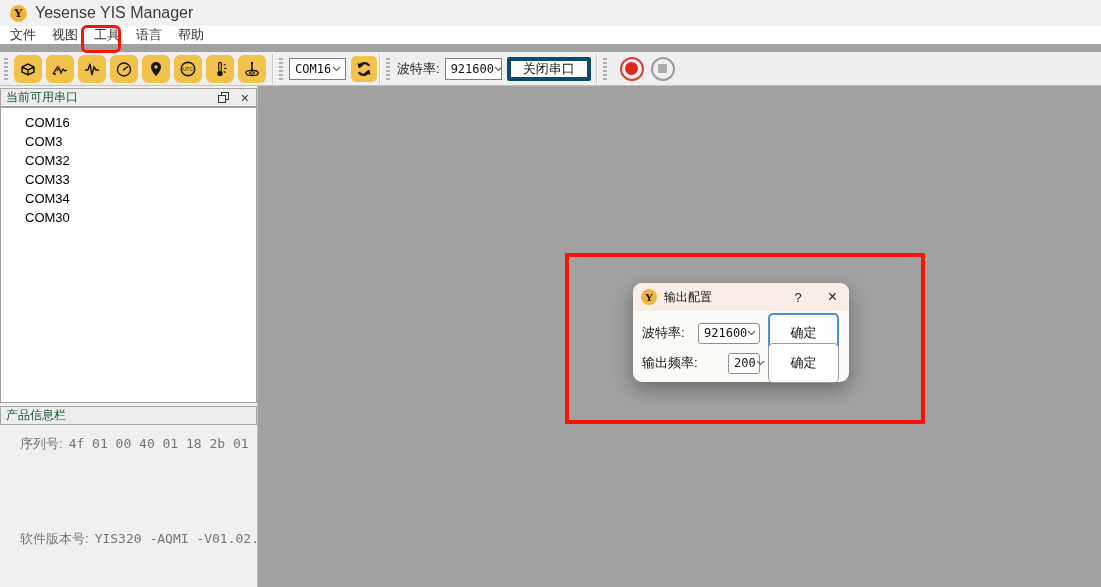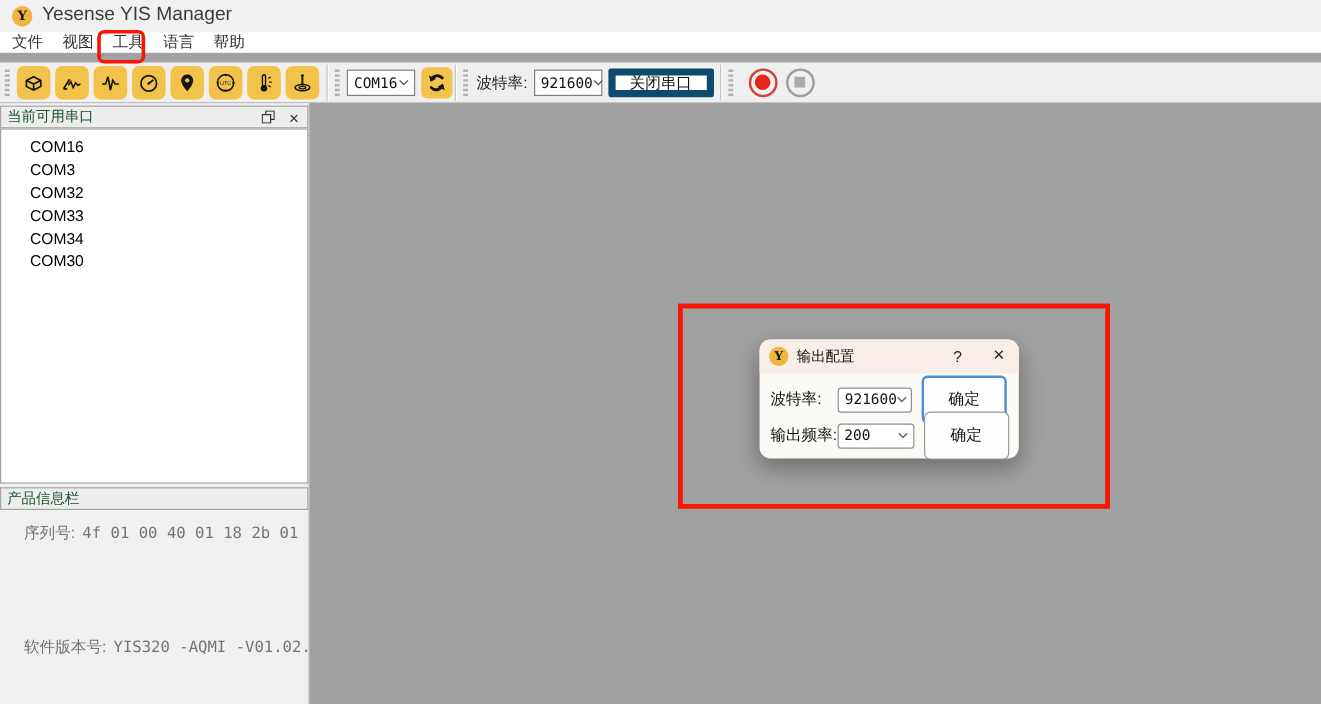--- a/index.html
+++ b/index.html
@@ -31,21 +31,21 @@
   .icon-btn { width:28px; height:28px; background:#f3c24b; border-radius:6px; margin-right:4px;
               display:flex; align-items:center; justify-content:center; flex:none; }
   .select { background:#fff; border:1px solid #7e7e7e; height:22px; display:flex; align-items:center;
             font-family:"DejaVu Sans Mono", monospace; font-size:12px; color:#111; padding-left:5px; flex:none; }
   .sel-chev { margin-left:auto; margin-right:4px; display:flex; }
   .w-com { width:57px; }
   .w-baud { width:57px; }
   .refresh-btn { width:26px; height:26px; background:#f3c24b; border-radius:5px; margin-left:5px;
                  display:flex; align-items:center; justify-content:center; flex:none; }
   .tb-label { font-size:13px; color:#222; margin:0 5px 0 1px; flex:none; }
-  .btn-plain { height:24px; background:#fdfdfd; border:6px solid #0c4a6e; border-radius:2px;
+  .btn-plain { height:24px; background:#fdfdfd; border:4px solid #0c4a6e; border-radius:2px;
                font-size:13px; color:#111; padding:0 12px; margin-left:5px;
                display:flex; align-items:center; flex:none; }
   .rec-btn, .stop-btn { width:24px; height:24px; border-radius:50%; background:transparent;
                         display:flex; align-items:center; justify-content:center; flex:none; }
   .rec-btn { border:2px solid #cf4438; margin-left:7px; }
   .rec-dot { width:13px; height:13px; border-radius:50%; background:#e3251b; }
   .stop-btn { border:2px solid #9c9c9c; margin-left:7px; }
   .stop-sq { width:9px; height:9px; background:#ababab; }
 
   
@@ -81,21 +81,21 @@
               font-family:"DejaVu Serif", serif; font-weight:bold; font-size:10px; flex:none; }
   .dlg-title { font-size:12px; color:#111; margin-left:7px; }
   .dlg-help { margin-left:auto; margin-right:26px; font-size:13px; color:#222; }
   .dlg-close { font-size:16px; line-height:16px; color:#222; }
   .dlg-row { display:flex; align-items:center; height:22px; margin:11px 10px 0 9px; }
   .dlg-row + .dlg-row { margin-top:8px; }
   .dlg-label { font-size:13px; color:#111; flex:none; }
   .dlg-select { height:21px; background:#fff; border:1px solid #8f8f8f; border-radius:3px;
                 display:flex; align-items:center; padding-left:5px; margin-left:auto;
                 font-family:"DejaVu Sans Mono", monospace; font-size:12px; color:#111; flex:none; }
-  .w62 { width:62px; } .w48 { width:64px; }
+  .w62 { width:62px; } .w48 { width:32px; }
   .dlg-btn { width:71px; height:40px; margin-left:8px; background:#fefefe; border:1px solid #9a9a9a;
              border-radius:5px; font-size:13px; color:#111;
              display:flex; align-items:center; justify-content:center; flex:none; }
   .dlg-btn.focused { border:2px solid #4a8fd9; }
 </style>
 </head>
 <body>
 
 <div class="win">
 

